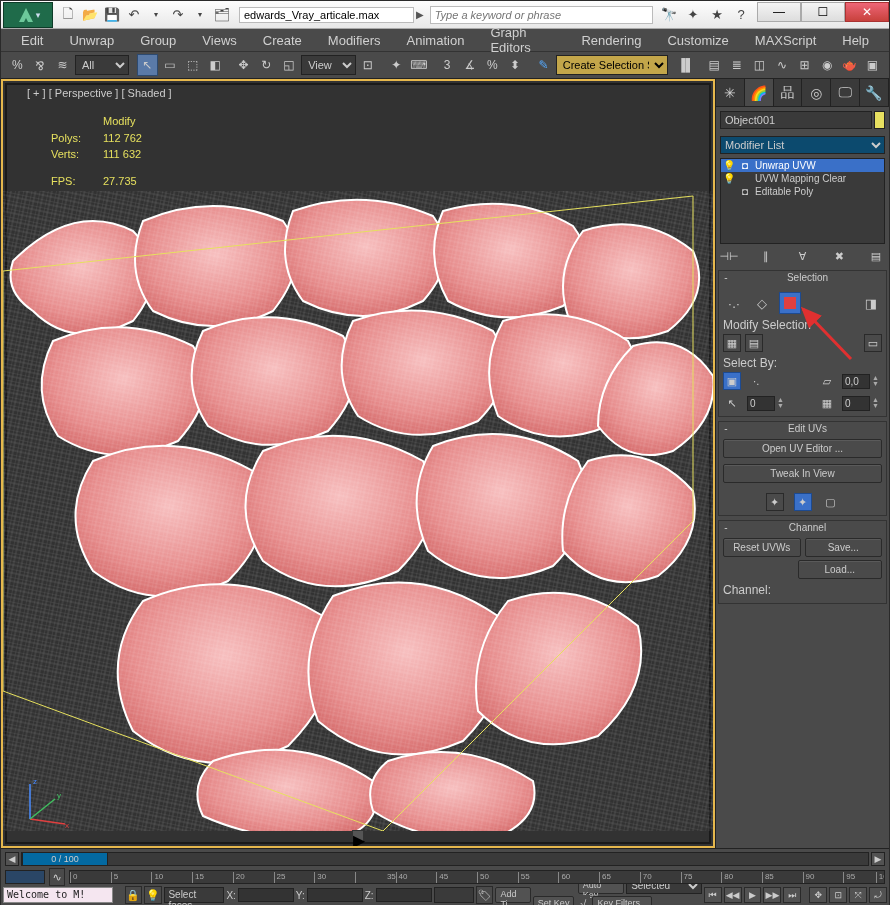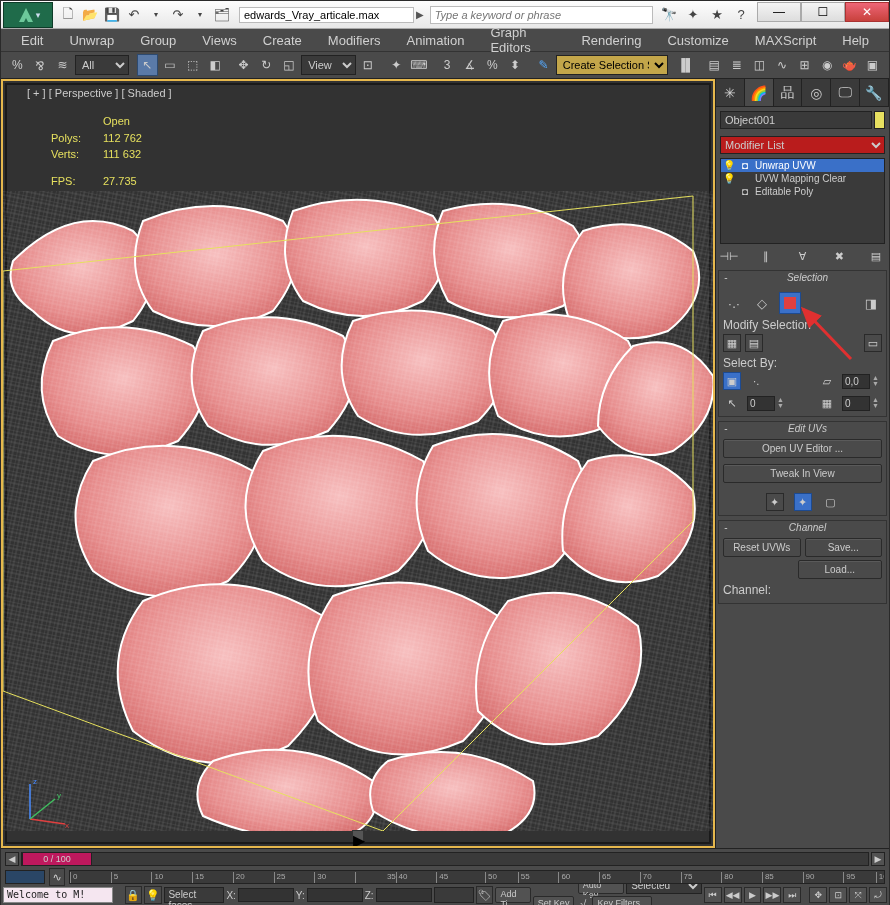--- a/index.html
+++ b/index.html
@@ -48,55 +48,55 @@
 
 
 .cmdpanel { width: 174px; background:#4a4a4a; border-left:1px solid #222; display:flex; flex-direction:column; }
 .cmd-tabs { height:28px; display:flex; background:#3a3a3a; border-bottom:1px solid #222; }
 .cmd-tab { flex:1; display:flex; align-items:center; justify-content:center; color:#ccc; border-right:1px solid #222; cursor:pointer; font-size:14px; }
 .cmd-tab.active { background:#4a4a4a; }
 .obj-name { display:flex; margin:4px; gap:2px; }
 .obj-name input { flex:1; background:#3a3a3a; border:1px solid #222; color:#ccc; font-size:11px; padding:2px 4px; }
 .color-sw { width:18px; height:18px; background:#e8e060; border:1px solid #222; cursor:pointer; }
 .mod-list { margin:2px 4px; }
-.mod-list select { width:100%; background:#b91c1c; color:#ccc; border:1px solid #222; font-size:11px; height:18px; }
+.mod-list select { width:100%; background:#0c4a6e; color:#ccc; border:1px solid #222; font-size:11px; height:18px; }
 .mod-btns { display:grid; grid-template-columns:1fr 1fr; gap:2px; margin:4px; }
 .mod-btn { background:#4a4a4a; border:1px solid #2a2a2a; color:#ccc; font-size:10px; padding:3px 2px; text-align:center; cursor:pointer; border-radius:2px; box-shadow: inset 0 1px 0 #5a5a5a; }
 .mod-stack { margin:2px 4px; background:#3a3a3a; border:1px solid #222; height:86px; overflow:auto; }
 .stack-item { display:flex; align-items:center; color:#ccc; font-size:10px; padding:1px 2px; gap:4px; cursor:pointer; }
 .stack-item.sel { background:#3a70c8; color:#fff; }
 .stack-icon { width:12px; display:inline-block; text-align:center; }
 .stack-tools { display:flex; justify-content:space-between; margin:2px 4px 4px; }
 .stack-tools span { width:18px; height:16px; display:flex;align-items:center;justify-content:center; color:#ccc; font-size:11px; cursor:pointer; }
 
 .rollout { margin:2px 2px; border:1px solid #333; background:#4a4a4a; }
 .roll-head { display:flex; align-items:center; font-size:10px; color:#ccc; padding:1px 2px; background:#4a4a4a; cursor:pointer; }
 .roll-head .minus { width:10px; text-align:center; }
-.roll-head .title { flex:1; text-align:center;font-style:italic; }
+.roll-head .title { flex:1; text-align:center; }
 .roll-body { padding:4px; font-size:10px; color:#ccc; }
 .sel-icons { display:flex; gap:6px; align-items:center; margin:4px 0; }
 .sel-ico { width:22px; height:22px; border:1px solid #333; display:flex; align-items:center; justify-content:center; cursor:pointer; font-size:13px; background:#4a4a4a; }
 .sel-ico.face { background:#3a70c8; border-color:#1d4a90; }
 .sel-ico.face span { width:12px; height:12px; background:#e04040; display:block; }
 .sub-label { font-size:12px; color:#ccc; margin:4px 0 2px; }
 .btn-row { display:flex; gap:4px; }
 .pbtn { background:#4a4a4a; border:1px solid #2a2a2a; color:#ccc; font-size:10px; padding:3px 6px; cursor:pointer; border-radius:2px; box-shadow: inset 0 1px 0 #5a5a5a; text-align:center; }
 .pbtn.wide { flex:1; }
 .spin { display:flex; align-items:center; gap:2px; }
 .spin input { width:28px; background:#333; border:1px solid #222; color:#ccc; font-size:10px; padding:1px 2px; }
 .spin .arrows { width:10px; font-size:7px; line-height:6px; color:#aaa; }
 .tool-icn { width:18px; height:18px; border:1px solid #2a2a2a; background:#4a4a4a; display:flex;align-items:center;justify-content:center; cursor:pointer; font-size:11px; color:#ccc; }
 .tool-icn.active { background:#3a70c8; border-color:#1d4a90; }
 .annotation-arrow { position:absolute; pointer-events:none; }
 
 
 .bottom { height:56px; background:#4a4a4a; border-top:1px solid #222; }
 .time-slider { height:20px; display:flex; align-items:center; background:#4a4a4a; padding:0 4px; gap:2px; }
 .ts-track { flex:1; height:14px; background:#3a3a3a; border:1px solid #222; position:relative; }
-.ts-btn { width:70px; height:14px; background:#be185d; border:1px solid #222; color:#ccc; font-size:9px; text-align:center; position:absolute; left:0; top:-1px; line-height:12px; cursor:pointer; }
+.ts-btn { width:86px; height:14px; background:#0369a1; border:1px solid #222; color:#ccc; font-size:9px; text-align:center; position:absolute; left:0; top:-1px; line-height:12px; cursor:pointer; }
 .ts-arrow { width:14px; height:14px; background:#525252; border:1px solid #222; color:#ccc; font-size:9px; display:flex;align-items:center;justify-content:center; cursor:pointer; }
 .track-bar { height:16px; display:flex; align-items:center; padding:0 4px; gap:4px; }
 .tb-seg { width:40px; height:14px; background:#3a3a3a; border:1px solid #222; }
 .ruler { flex:1; height:14px; background:#3a3a3a; border:1px solid #222; position:relative; overflow:hidden; font-size:8px; color:#aaa; }
 .ruler span { position:absolute; top:1px; }
 .ruler .maj { border-left:1px solid #888; height:12px; padding-left:2px; }
 .status { height:20px; display:flex; align-items:center; padding:0 2px; gap:2px; background:#4a4a4a; }
 .status-box { background:#f5e6f0; border:1px solid #888; font-size:10px; padding:1px 3px; height:16px; color:#222; }
 .status-field { background:#3a3a3a; border:1px solid #222; color:#ccc; font-size:10px; padding:1px 3px; height:16px; }
 .coord-label { color:#ccc; font-size:10px; }
@@ -196,21 +196,21 @@
     <div class="tbtn">◉</div>
     <div class="tbtn">🫖</div>
     <div class="tbtn">▣</div>
   </div>
 
   <div class="workspace">
     <div class="viewport-area">
       <div class="vp-shadow"></div>
       <div class="vp-label">[ + ] [ Perspective ] [ Shaded ]</div>
       <div class="vp-stats">
-        <div><span class="k"></span><span>Open</span></div>
+        <div><span class="k"></span><span>Modify</span></div>
         <div><span class="k">Polys:</span><span>112 762</span></div>
         <div><span class="k">Verts:</span><span>111 632</span></div>
         <div style="margin-top:10px;"><span class="k">FPS:</span><span>27.735</span></div>
       </div>
 
       <div class="mesh">
         <svg viewBox="0 0 720 640" preserveAspectRatio="none">
           <defs>
             <pattern id="wire" width="8" height="8" patternUnits="userSpaceOnUse" patternTransform="rotate(12)">
               <path d="M0 0H8M0 4H8M0 0V8M4 0V8" stroke="#ffffff" stroke-width="0.35" opacity="0.7"></path>
@@ -429,21 +429,21 @@
         <span class="maj" style="left:0%;">0</span>
           <span class="maj" style="left:5%;">5</span>
           <span class="maj" style="left:10%;">10</span>
           <span class="maj" style="left:15%;">15</span>
           <span class="maj" style="left:20%;">20</span>
           <span class="maj" style="left:25%;">25</span>
           <span class="maj" style="left:30%;">30</span>
           <span class="maj" style="left:35%;padding-left:31px;">35</span>
           <span class="maj" style="left:40%;">40</span>
           <span class="maj" style="left:45%;">45</span>
-          <span class="maj" style="left:50%;margin-left:8px;">50</span>
+          <span class="maj" style="left:50%;">50</span>
           <span class="maj" style="left:55%;">55</span>
           <span class="maj" style="left:60%;">60</span>
           <span class="maj" style="left:65%;">65</span>
           <span class="maj" style="left:70%;">70</span>
           <span class="maj" style="left:75%;">75</span>
           <span class="maj" style="left:80%;">80</span>
           <span class="maj" style="left:85%;">85</span>
           <span class="maj" style="left:90%;">90</span>
           <span class="maj" style="left:95%;">95</span>
           <span class="maj" style="left:99%;">100</span>

